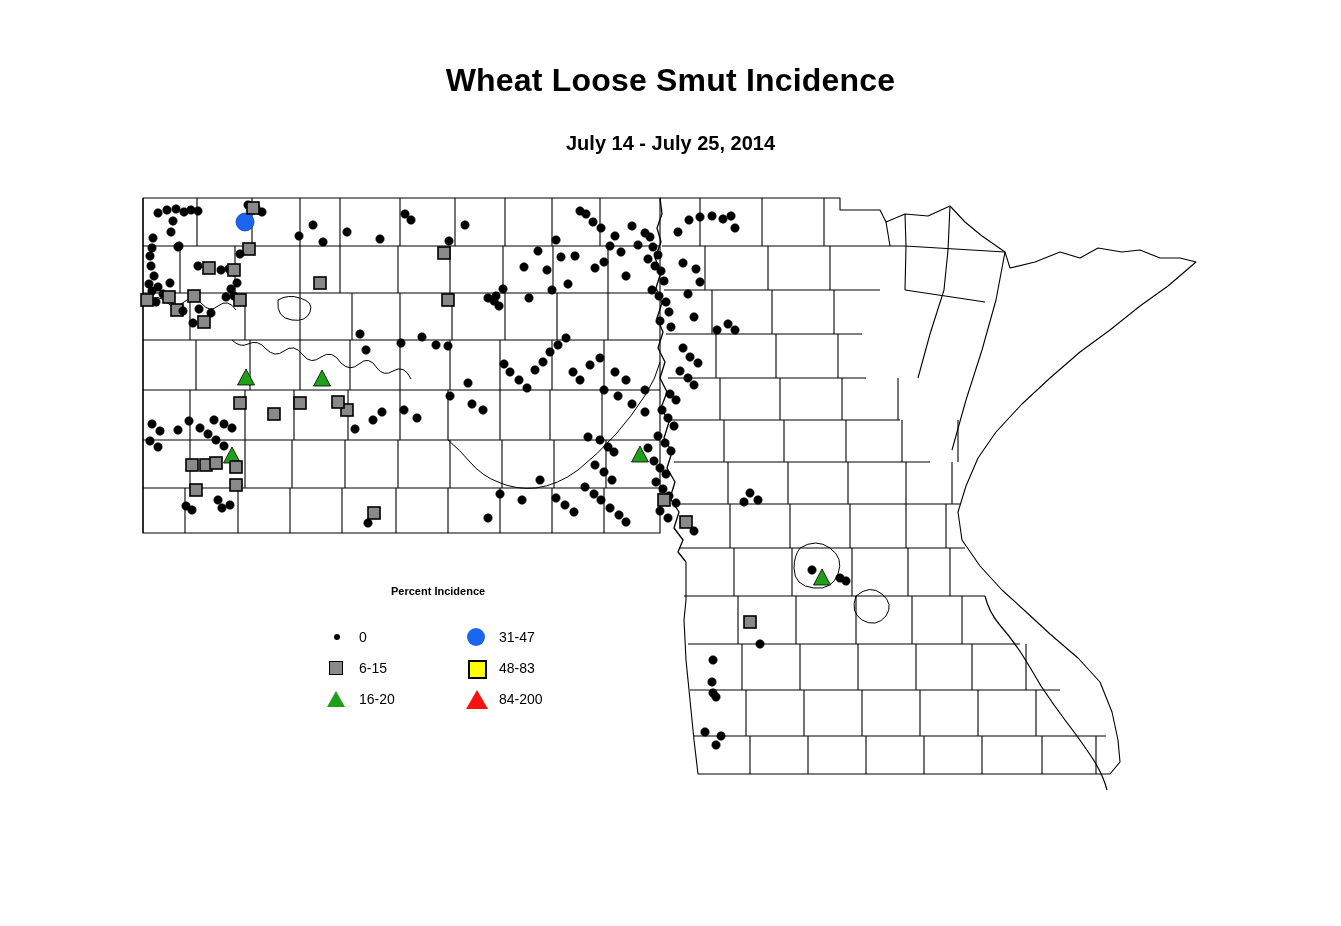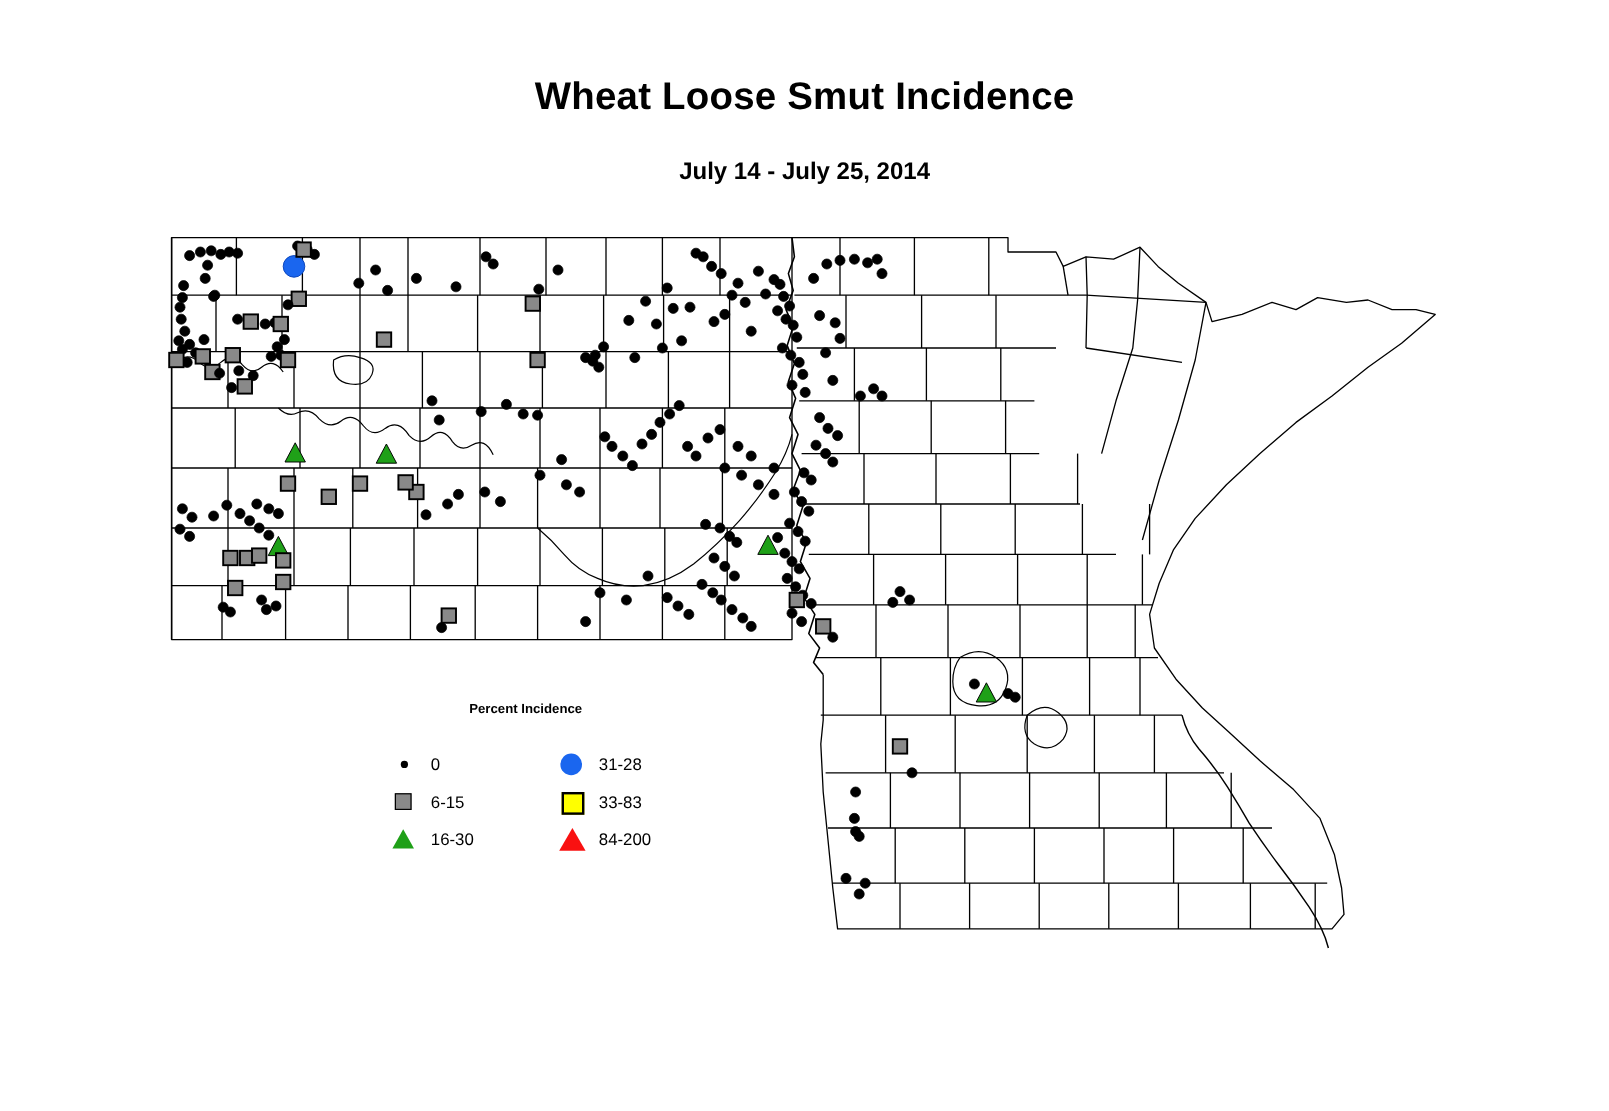--- a/index.html
+++ b/index.html
@@ -648,35 +648,35 @@
       <span class="legend-sym">
           <i class="sym-square-gray"></i>
         </span>
       <span class="legend-label">6-15</span>
     </div>
 
     <div class="legend-row legend-col-a lr2">
       <span class="legend-sym">
           <i class="sym-tri-green"></i>
         </span>
-      <span class="legend-label">16-30</span>
+      <span class="legend-label">16-20</span>
     </div>
 
     <div class="legend-row legend-col-b lr0">
       <span class="legend-sym">
           <i class="sym-circle-blue"></i>
         </span>
-      <span class="legend-label">31-28</span>
+      <span class="legend-label">31-47</span>
     </div>
 
     <div class="legend-row legend-col-b lr1">
       <span class="legend-sym">
           <i class="sym-square-yellow"></i>
         </span>
-      <span class="legend-label">33-83</span>
+      <span class="legend-label">48-83</span>
     </div>
 
     <div class="legend-row legend-col-b lr2">
       <span class="legend-sym">
           <i class="sym-tri-red"></i>
         </span>
       <span class="legend-label">84-200</span>
     </div>
   </div>
 

